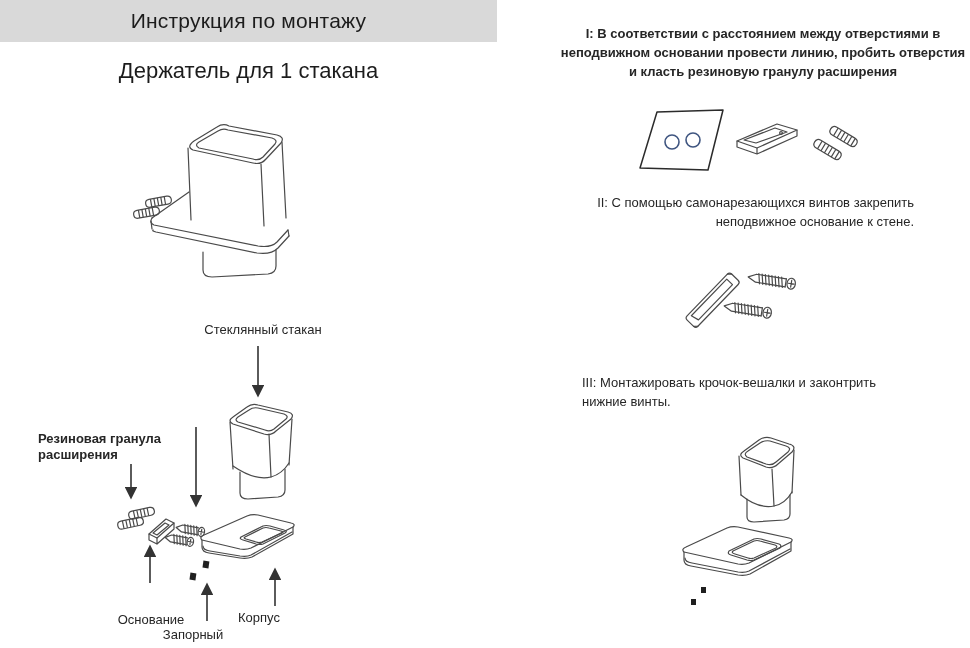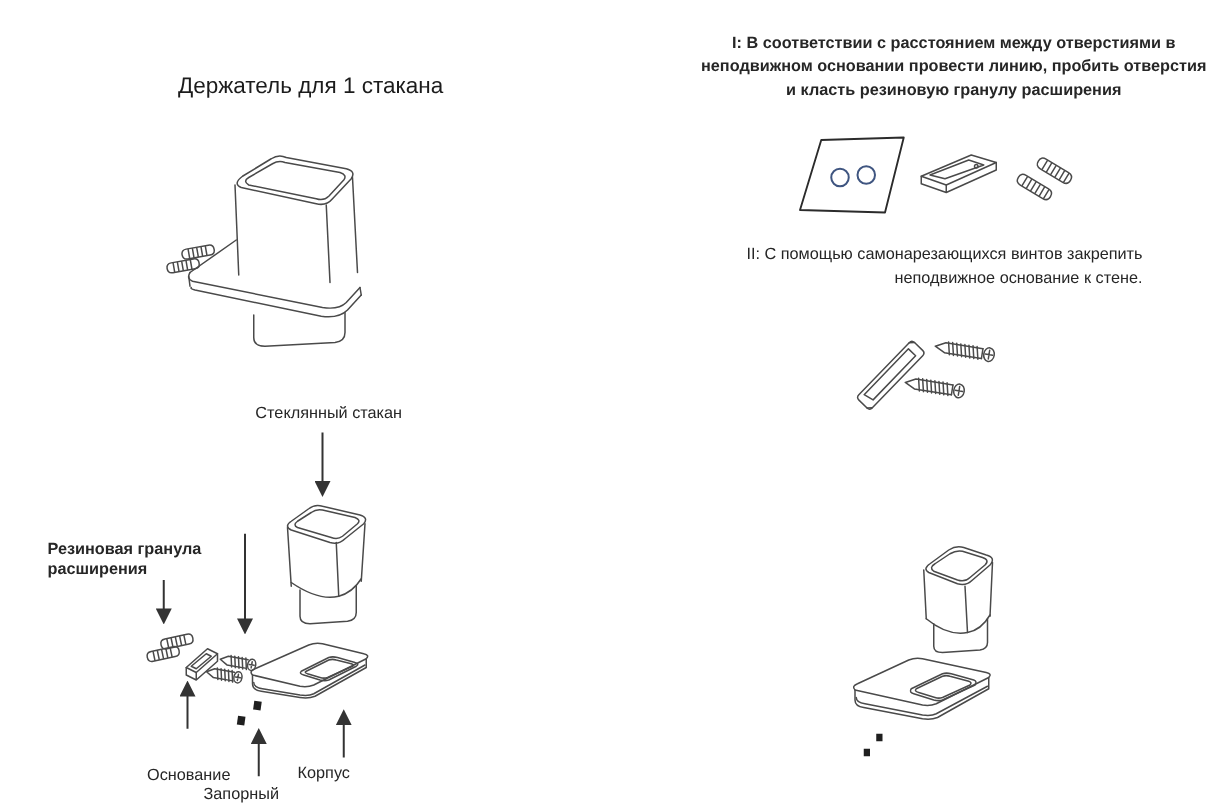--- a/index.html
+++ b/index.html
@@ -7,21 +7,21 @@
     position:relative; width:970px; height:648px; background:#ffffff;
     font-family:"Liberation Sans", sans-serif; color:#262626; overflow:hidden;
   }
   .header-bar {
     position:absolute; left:0; top:0; width:497px; height:42px;
     background:#d9d9d9; display:flex; align-items:center; justify-content:center;
   }
   .header-bar .title { font-size:21px; color:#1c1c1c; letter-spacing:.2px; }
   .subtitle {
     position:absolute; left:0; top:58px; width:497px; text-align:center;
-    font-size:18px; color:#1c1c1c;
+    font-size:22px; color:#1c1c1c;
   }
   .art { position:absolute; }
   #main-art     { left:125px; top:112px; }
   #exploded-art { left:0;    top:300px; }
   #step1-art    { left:625px; top:95px;  }
   #step2-art    { left:665px; top:240px; }
   #step3-art    { left:655px; top:425px; }
 
   .step { position:absolute; font-size:13px; line-height:19px; color:#262626; }
   .step-1 { left:558px; top:24px;  width:410px; text-align:center;font-weight:bold; }
@@ -41,20 +41,23 @@
   svg .lnb  { fill:none; stroke:#2b2b2b; stroke-width:1.5; stroke-linejoin:round; }
   svg .hole { fill:none; stroke:#3f5580; stroke-width:1.6; }
   svg .blk  { fill:#1f1f1f; stroke:none; }
   svg .arrow{ stroke:#333333; stroke-width:1.6; }
 </style>
 </head>
 <body>
 
 <div class="page">
 
+  <div class="header-bar">
+    <div class="title">Инструкция по монтажу</div>
+  </div>
   <div class="subtitle">Держатель для 1 стакана</div>
 
   <svg id="main-art" class="art" width="210" height="185" viewBox="0 0 210 185">
     <g>
       <path class="ln" d="M 69,29 L 92,15 Q 98,11 104,14 L 152,23 Q 160,25 156,31 L 141,47 Q 136,53 128,51 L 68,38 Q 61,35 69,29 Z"></path>
       <path class="ln" d="M 74,30 L 93,19 Q 98,16 103,18 L 147,26 Q 153,28 150,32 L 138,45 Q 134,49 128,47 L 74,36 Q 69,33 74,30 Z"></path>
       <path class="ln" d="M 63,36 L 66,108 M 157,30 L 161,106 M 136,52 L 139,114"></path>
     </g>
     <g>
       <path class="ln" d="M 27,106 L 64,80"></path>
@@ -139,20 +142,21 @@
   <div class="lbl lbl-rubber">
     <span>Резиновая гранула</span>
     <span>расширения</span>
   </div>
   <div class="lbl lbl-base">Основание</div>
   <div class="lbl lbl-lock">Запорный между</div>
   <div class="lbl lbl-body">Корпус</div>
 
   <div class="step step-1">I: В соответствии с расстоянием между отверстиями в неподвижном основании провести линию, пробить отверстия и класть резиновую гранулу расширения</div>
   <div class="step step-2">II: С помощью самонарезающихся винтов закрепить неподвижное основание к стене.</div>
+  <div class="step step-3">III: Монтажировать крочок-вешалки и законтрить нижние винты.</div>
 
   <svg id="step1-art" class="art" width="280" height="92" viewBox="0 0 280 92">
     <g>
       <path class="lnb" d="M 32,17 L 98,15 L 83,75 L 15,73 Z"></path>
       <circle class="hole" cx="47" cy="47" r="7"></circle>
       <circle class="hole" cx="68" cy="45" r="7"></circle>
     </g>
     <g>
       <path class="ln" d="M 112,46 L 152,29 L 172,35 L 132,53 Z"></path>
       <path class="ln" d="M 119,45 L 150,33 L 162,37 L 131,48 Z"></path>

